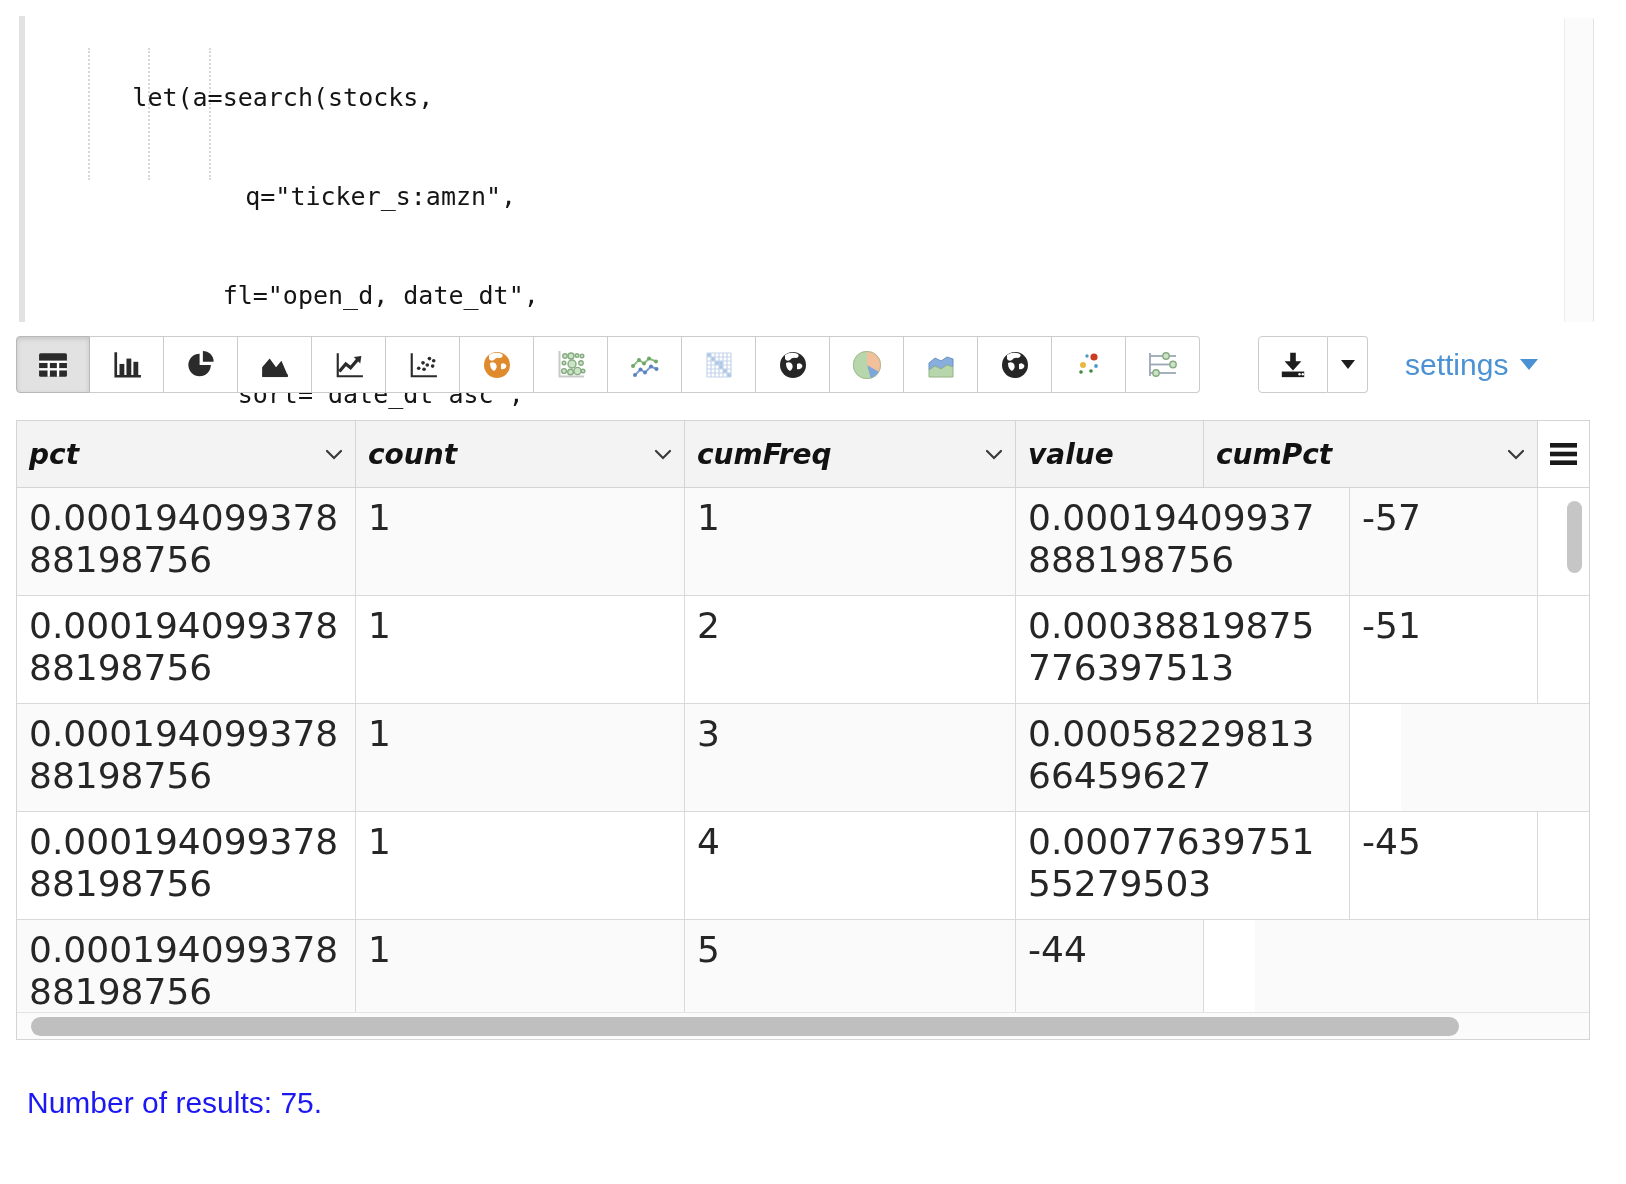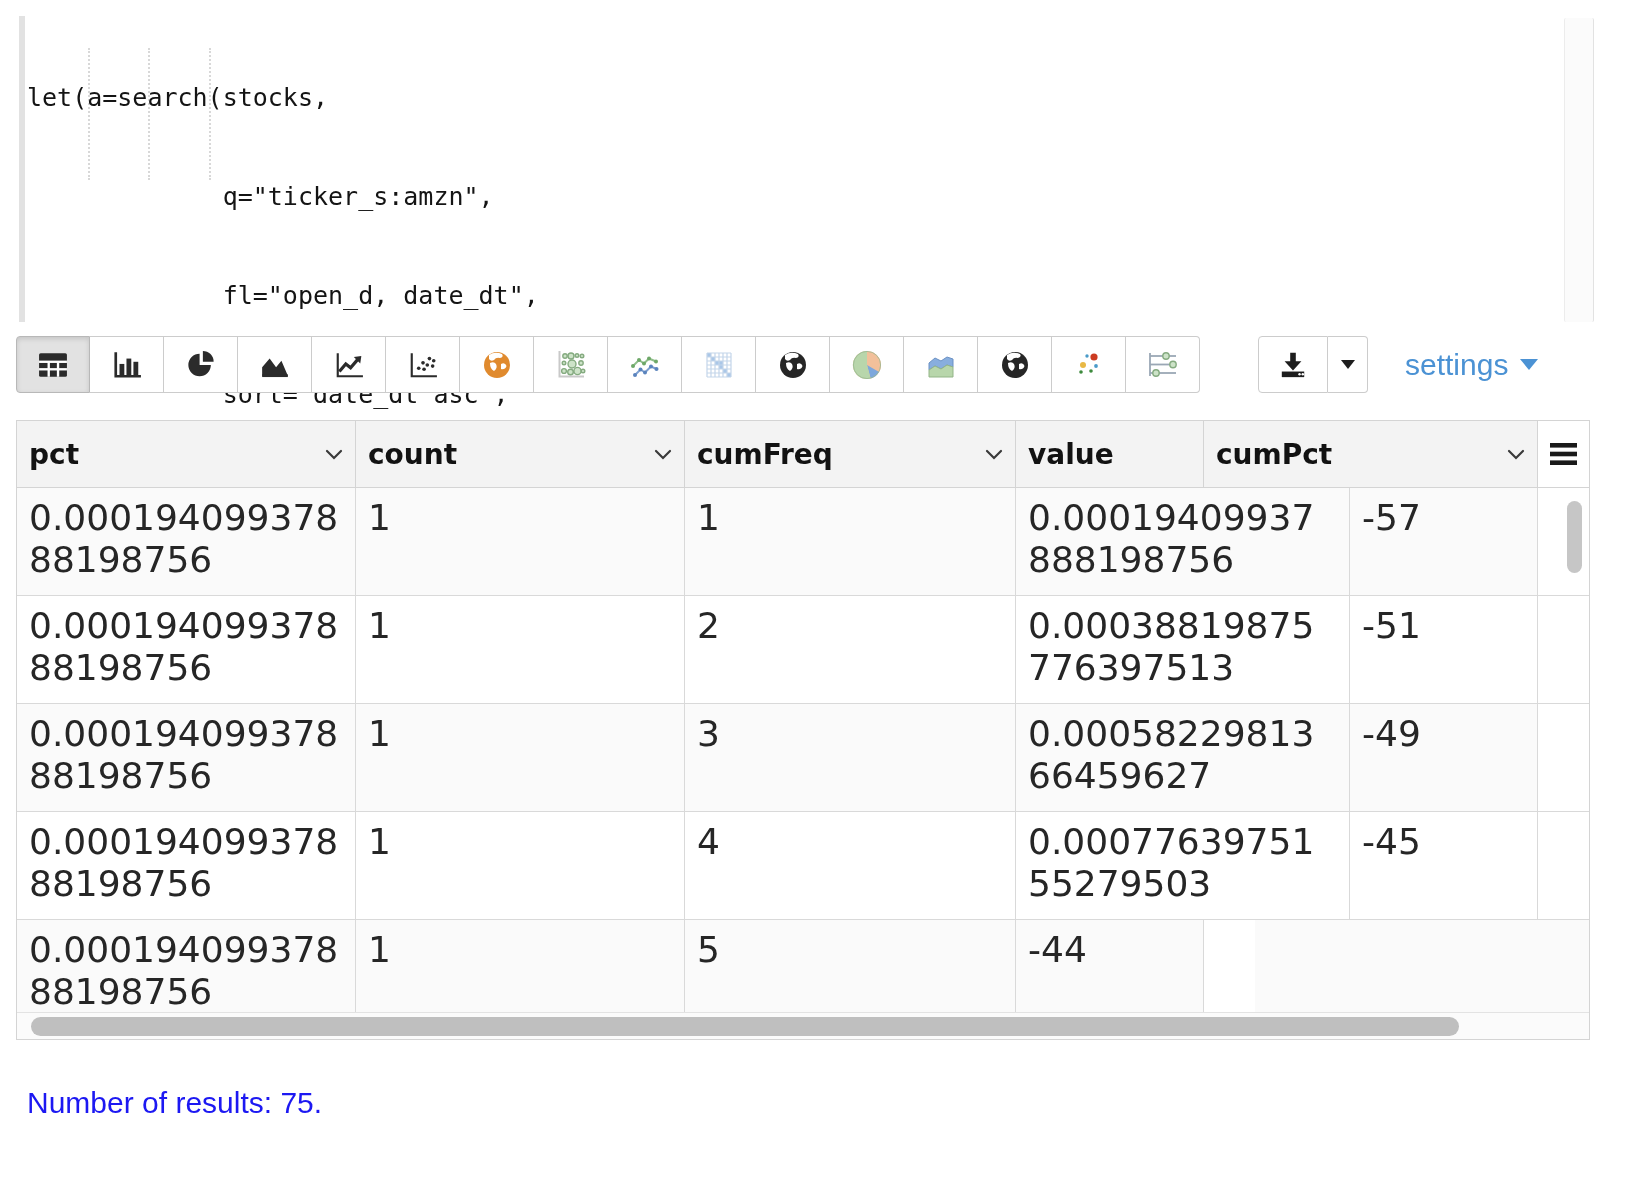--- a/index.html
+++ b/index.html
@@ -6,21 +6,21 @@
   html,body { margin:0; padding:0; }
   body {
     width: 1626px; height: 1184px;
     background: #ffffff;
     font-family: "Liberation Sans", sans-serif;
     position: relative;
     overflow: hidden;
   }
 
   
-  .code-area { position:absolute; top:0; left:0; width:1360px; height:330px; }
+  .code-area { position:absolute; top:0; left:0; width:1360px; height:330px;text-align:center; }
   .code-left-bar { position:absolute; left:19px; top:16px; width:6px; height:306px; background:#e2e2e2; }
   .code-scroll-track {
     position:absolute; left:1564px; top:18px; width:30px; height:304px;
     background:#fbfbfb; border-left:1px solid #ececec; border-right:1px solid #e2e2e2; border-radius:2px;
   }
   .code-pre {
     position:absolute; left:27px; top:15px; margin:0;
     font-family:"DejaVu Sans Mono", monospace;
     font-size:25px; line-height:33px; color:#141414; white-space:pre;
   }
@@ -58,21 +58,21 @@
   
   .grid {
     position:absolute; top:420px; left:16px; width:1574px;
     border:1px solid #d4d4d4; background:#fff;
     font-family:"DejaVu Sans", sans-serif;
   }
   .grid-header { display:flex; height:67px; background:#f3f3f3; border-bottom:1px solid #d4d4d4; }
   .hcell {
     display:flex; align-items:center; justify-content:space-between;
     padding:0 12px; border-right:1px solid #d4d4d4;
-    font-weight:bold; font-size:28px; color:#121212;
+    font-weight:bold; font-size:28px; color:#121212;font-style:italic;
   }
   .hcell:last-child { border-right:none; }
   .c-pct { width:339px; } .c-count { width:329px; } .c-cumfreq { width:331px;justify-content:space-between; }
   .c-cumpct { width:334px; } .c-value { width:188px; }
   .c-menu { width:51px; background:#ffffff; display:flex; align-items:center; justify-content:center; }
 
   .grid-body { position:relative; height:524px; overflow:hidden; }
   .grow { display:flex; height:108px; border-bottom:1px solid #d9d9d9; background:#fff; }
   .grow.odd { background:#fafafa; }
   .gcell {
@@ -446,21 +446,20 @@
       <div class="gcell c-cumpct">0.00038819875776397513</div>
       <div class="gcell c-value">-51</div>
       <div class="gcell c-menu-gutter"></div>
     </div>
 
     <div class="grow odd">
       <div class="gcell c-pct">0.00019409937888198756</div>
       <div class="gcell c-count">1</div>
       <div class="gcell c-cumfreq">3</div>
       <div class="gcell c-cumpct">0.0005822981366459627</div>
-      <div class="gcell c-value">-49</div>
       <div class="gcell c-menu-gutter"></div>
     </div>
 
     <div class="grow">
       <div class="gcell c-pct">0.00019409937888198756</div>
       <div class="gcell c-count">1</div>
       <div class="gcell c-cumfreq">4</div>
       <div class="gcell c-cumpct">0.0007763975155279503</div>
       <div class="gcell c-value">-45</div>
       <div class="gcell c-menu-gutter"></div>

